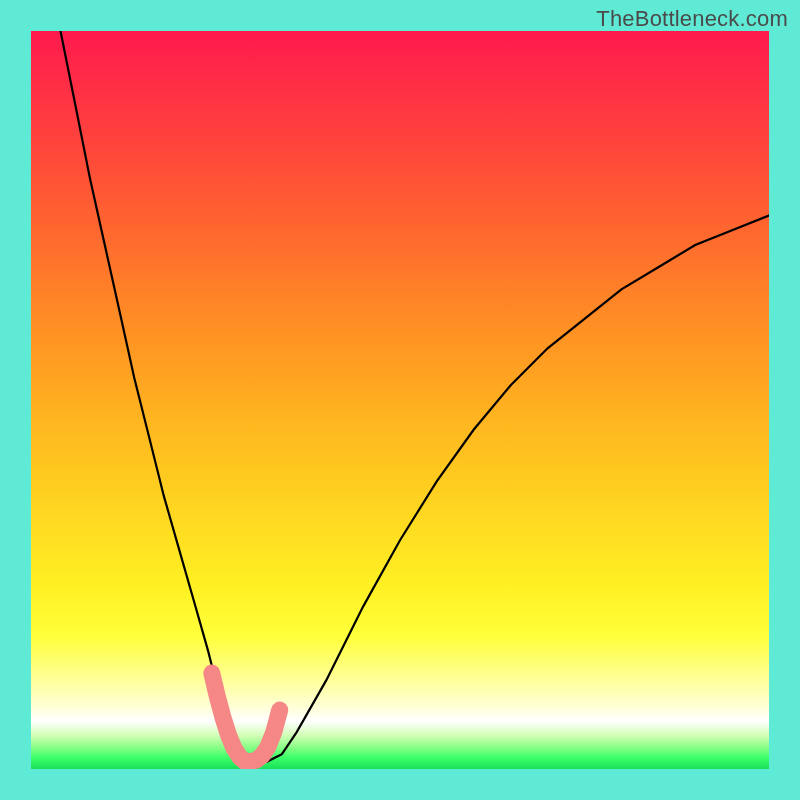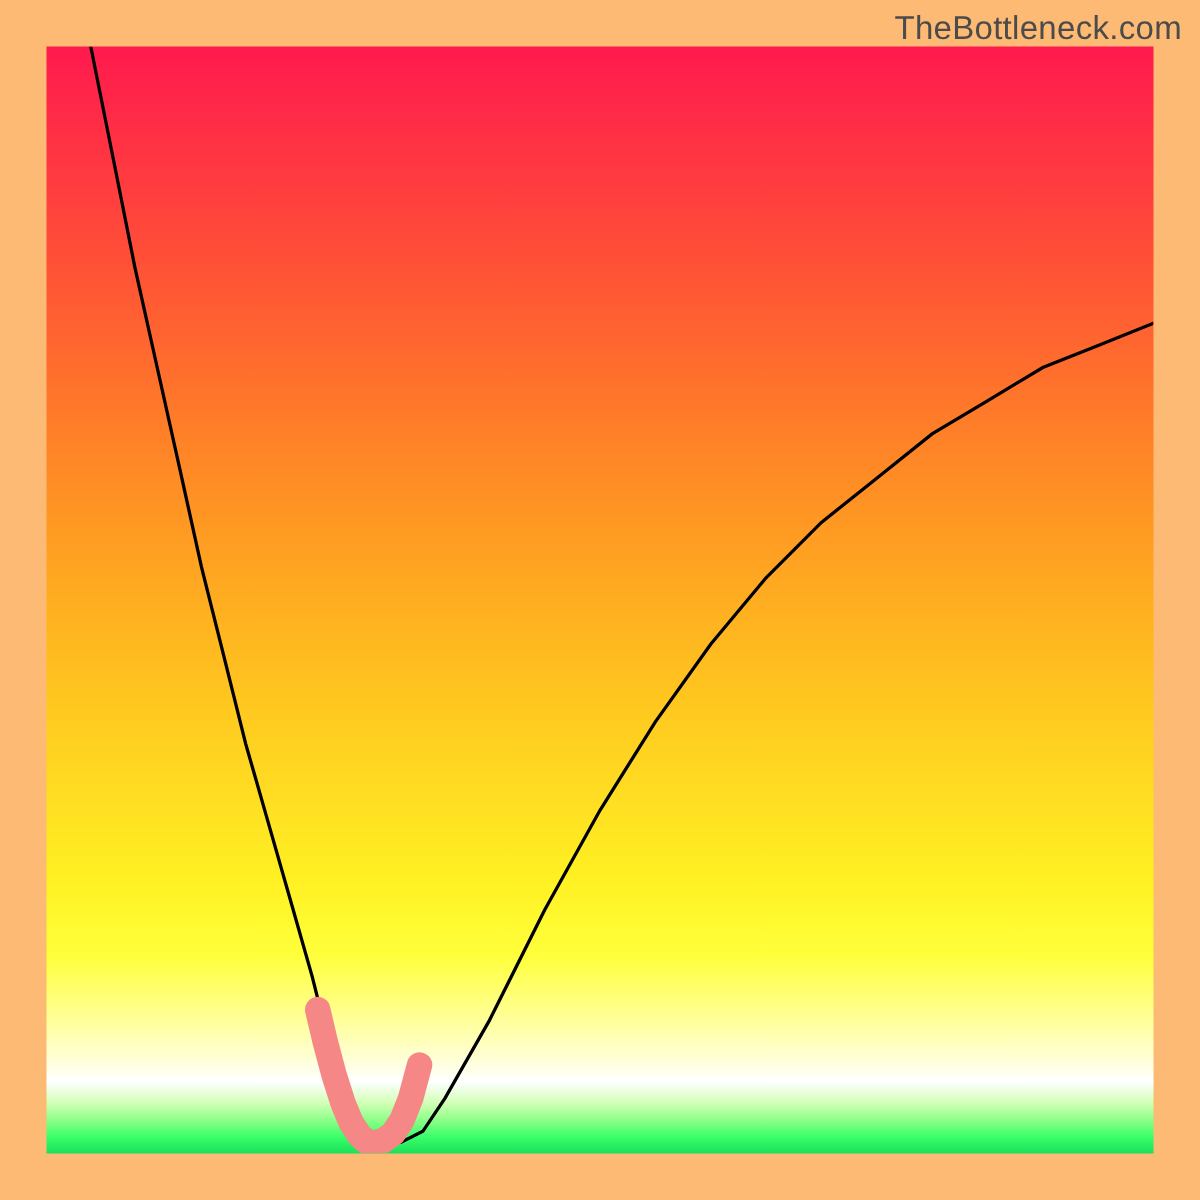--- a/index.html
+++ b/index.html
@@ -7,21 +7,21 @@
     padding: 0;
     width: 800px;
     height: 800px;
     overflow: hidden;
     background: #000;
     font-family: Arial, Helvetica, sans-serif;
   }
   .frame {
     position: absolute;
     inset: 0;
-    background: #fdba74;
+    background: #5eead4;
   }
   .plot {
     position: absolute;
     left: 31px;
     top: 31px;
     width: 738px;
     height: 738px;
     overflow: hidden;
     background: linear-gradient(to bottom,
       #ff1a4d 0%,

